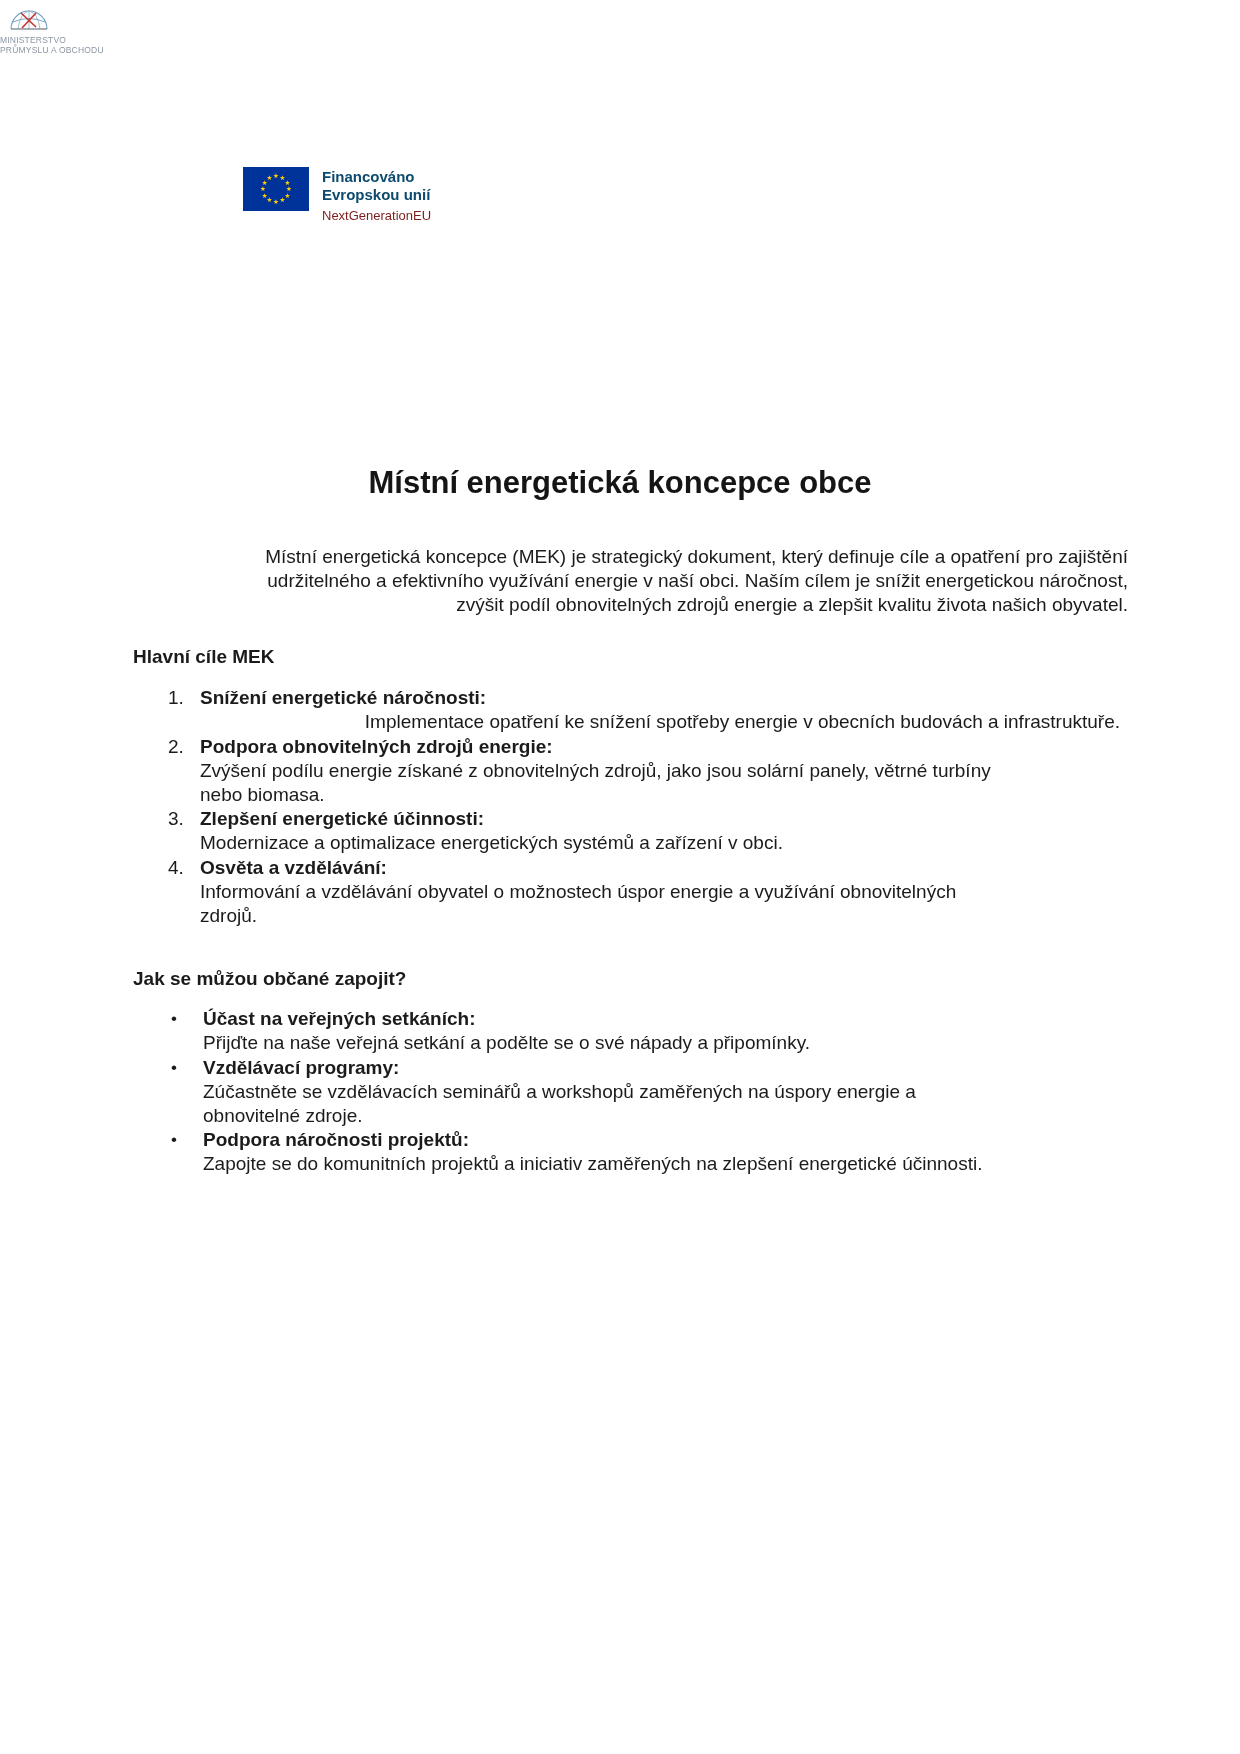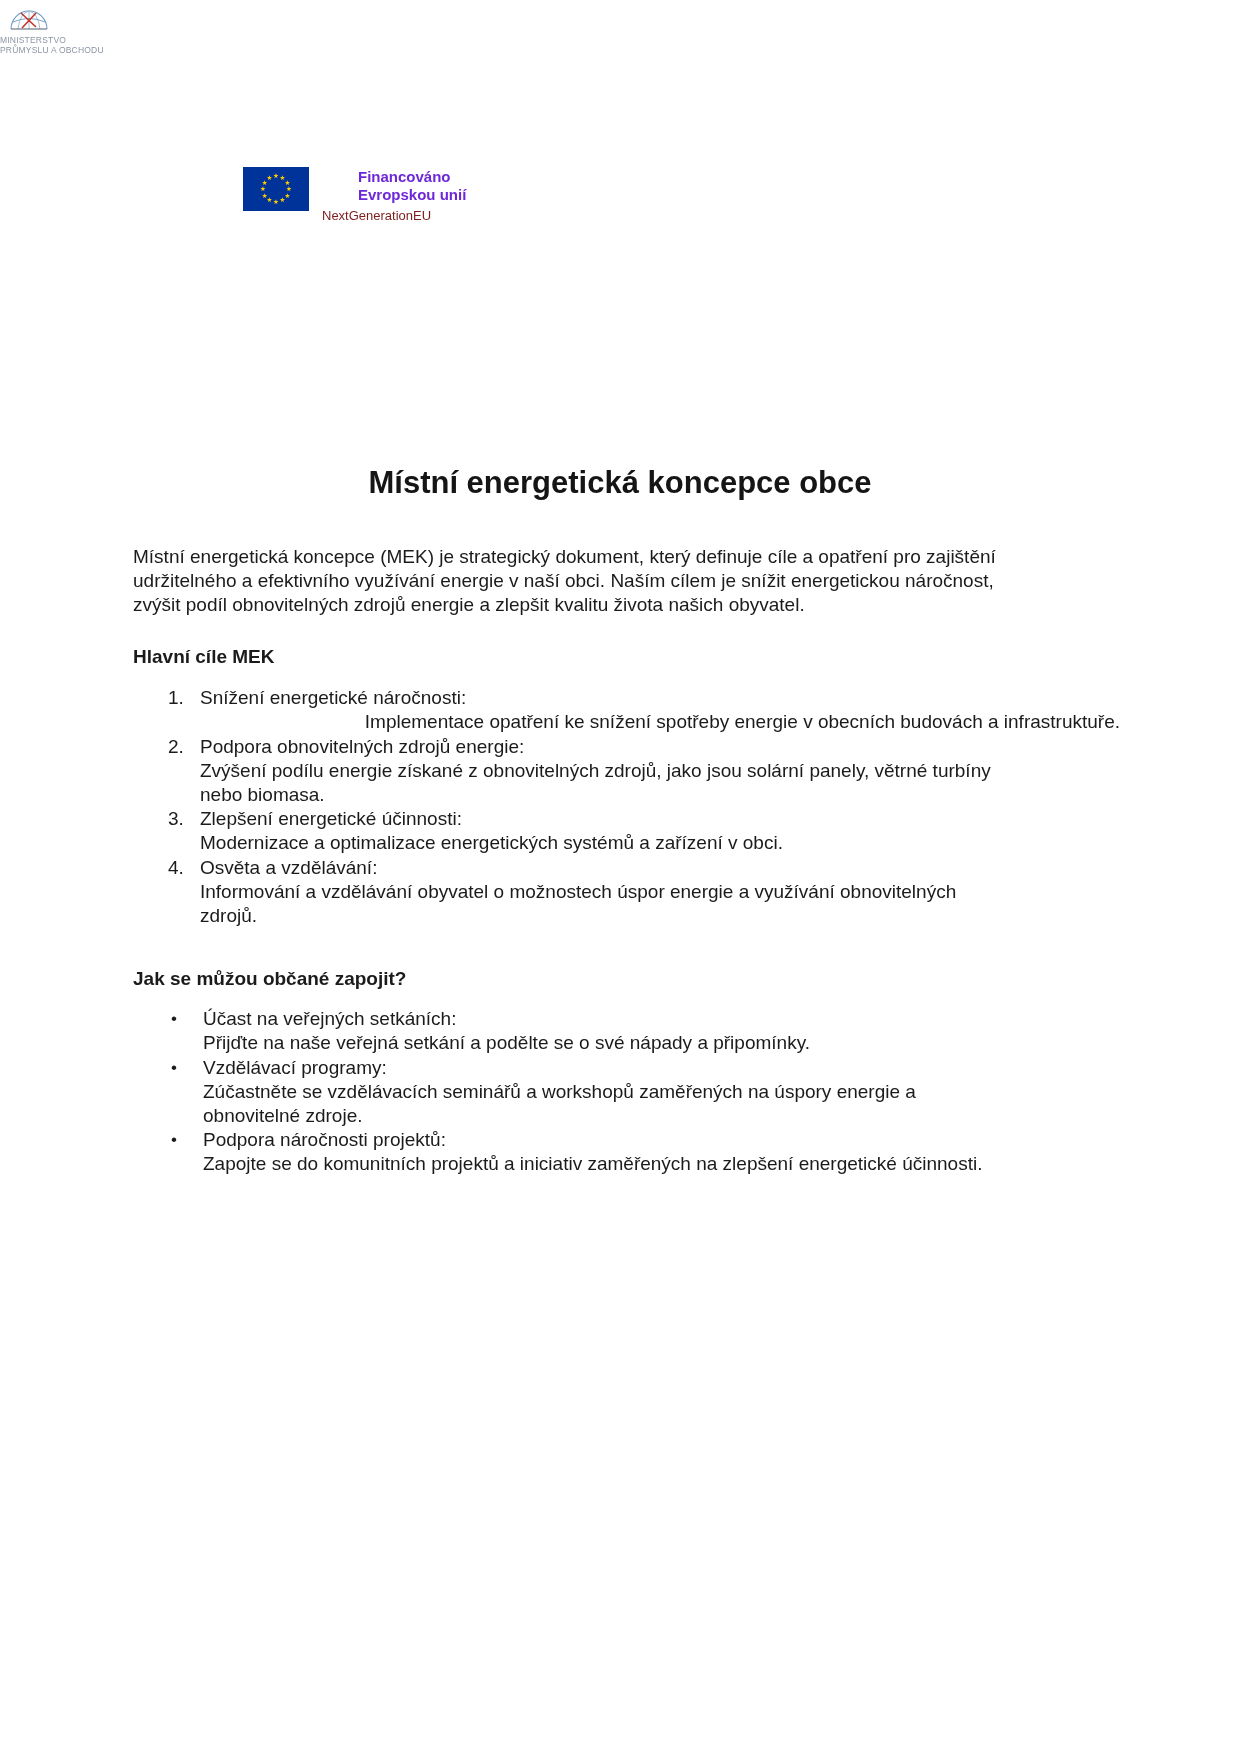--- a/index.html
+++ b/index.html
@@ -10,51 +10,51 @@
     background:#ffffff;
     font-family:"Liberation Sans",sans-serif;
     color:#1b1b1b;
     overflow:hidden;
   }
   
   .logo-block{position:absolute;display:flex;align-items:flex-start;}
   .eu-logo{left:243px;top:167px;}
   .eu-flag{width:66px;height:44px;display:block;}
   .eu-text{margin-left:13px;padding-top:1px;}
-  .eu-text .bold-line{font-weight:bold;font-size:15px;line-height:18px;color:#6d28d9;margin-left:36px;}
+  .eu-text .bold-line{font-weight:bold;font-size:15px;line-height:18px;color:#0c4a6e;}
   .eu-text .gray-line{font-size:13px;line-height:15px;color:#7f1d1d;margin-top:4px;}
   .npo-logo{left:538px;top:160px;}
   .npo-mark{width:52px;height:50px;display:block;}
   .npo-text{margin-left:9px;padding-top:11px;font-weight:bold;font-size:15px;line-height:18px;color:#233a63;letter-spacing:.3px;}
   .mpo-logo{left:898px;top:160px;display:block;width:120px;}
   .mpo-dome{width:42px;height:33px;display:block;margin-left:8px;}
   .mpo-text{font-size:8.5px;line-height:10px;color:#8b95a3;letter-spacing:.2px;margin-top:2px;}
   
   .doc-title{
     position:absolute;left:0;top:444px;width:100%;
     text-align:center;font-weight:bold;font-size:31px;color:#151515;
   }
   .paragraph{
     position:absolute;left:133px;top:526px;width:995px;
-    font-size:19px;line-height:24px;white-space:pre-line;
+    font-size:19px;line-height:24px;white-space:pre-line;text-align:right;
   }
   .section-heading{
     position:absolute;left:133px;
     font-weight:bold;font-size:19px;line-height:24px;
   }
   .h-goals{top:629px;}
   .h-part{top:951px;}
   .doc-list{position:absolute;left:168px;width:952px;font-size:19px;line-height:24px;}
   .goals-list{top:686px;}
   .part-list{top:1007px;}
   .list-item{display:flex;align-items:flex-start;margin:0 0 0.5px 0;}
   .marker{flex:0 0 32px;}
   .part-list .marker{flex:0 0 32px;font-size:17px;padding-left:3px;}
   .item-body{flex:1;}
-  .item-title{font-weight:normal;}
+  .item-title{font-weight:bold;}
   .item-desc{white-space:pre-line;}
   
   .footer-quote{
     position:absolute;left:0;top:1549px;width:100%;
     text-align:center;font-size:25px;line-height:46px;color:#1b1b1b;
     white-space:pre-line;
   }
 </style>
 </head>
 <body>

